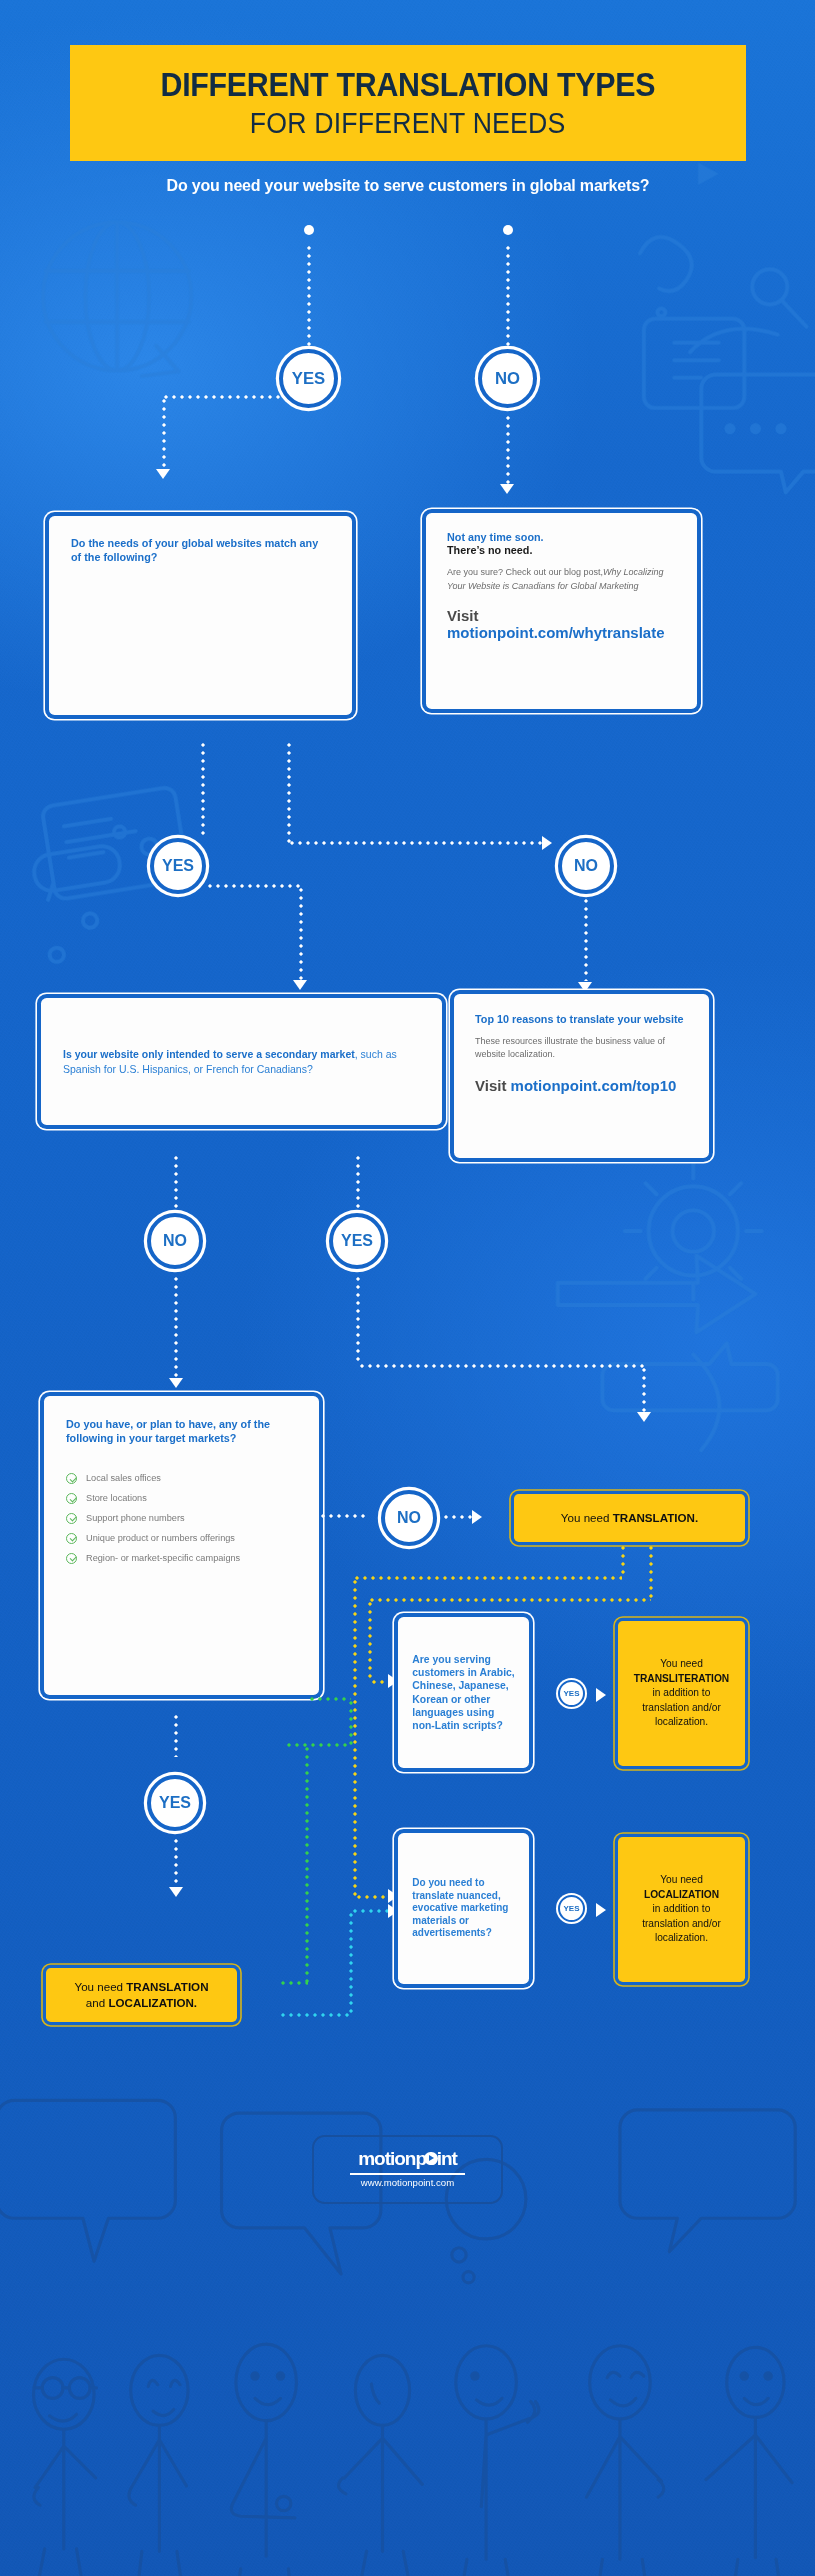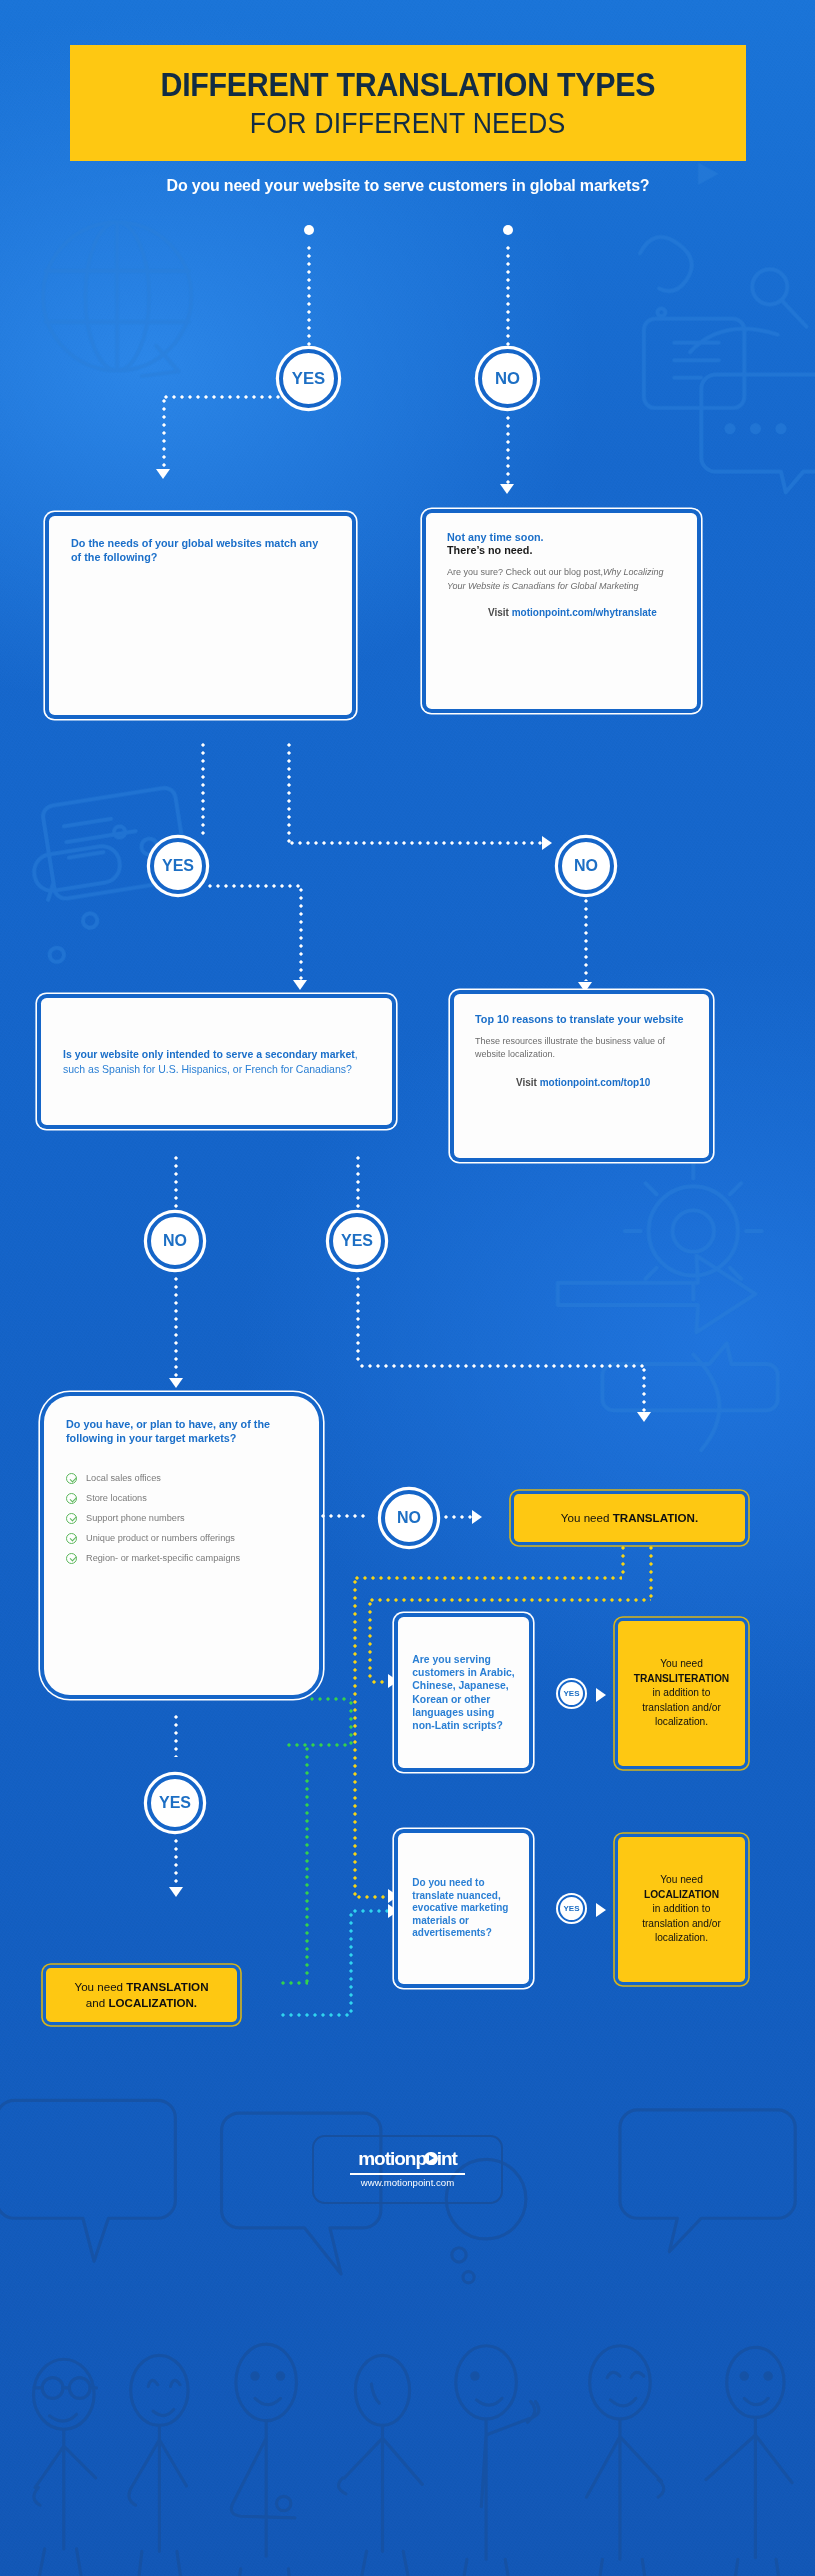--- a/index.html
+++ b/index.html
@@ -98,21 +98,21 @@
     position: absolute; background: #fdfdfd; border-radius: 5.6px;
     box-shadow: 0 0 0 4px #1565c8, 0 0 0 5.6px #ffffff;
   }
   .card .h {
     color: #1b6fc9; font-weight: bold; font-size: 10.8px; line-height: 1.26;
   }
   .card .h.blue2 { color: #2a7fd4; }
   .card .sub { color: #1a1a1a; font-weight: bold; font-size: 10.8px; line-height: 1.26; }
   .card .body { color: #6b6b6b; font-size: 9px; line-height: 1.45; }
   .card .body i { font-style: italic; }
-  .card .visit { color: #4a4a4a; font-size: 10px; font-weight: bold; margin-left: 41px; }
+  .card .visit { color: #4a4a4a; font-size: 15px; font-weight: bold; }
   .card .visit b { color: #1b6fc9; }
   .card .q {
     color: #2a7fd4; font-size: 10.5px; line-height: 1.4; font-weight: normal;
   }
   .card .q b { color: #1b6fc9; font-weight: bold; }
 
   ul.checks { list-style: none; }
   ul.checks li {
     position: relative; padding-left: 20px; color: #7a7a7a;
     font-size: 9.2px; line-height: 1.3; margin-bottom: 8px;
@@ -312,21 +312,21 @@
     <span>NO</span>
   </div>
 
 <div class="dot-h" style="left:206px; top:884px; width:96px;"></div>
 <div class="dot-v" style="left:299px; top:886px; height:94px;"></div>
 <div class="arrow-d" style="left:293px; top:980px;"></div>
 
 <div class="dot-v" style="left:584px; top:897px; height:84px;"></div>
 <div class="arrow-d" style="left:578px; top:982px;"></div>
 
-<div class="card" style="left:41px; top:998px; width:351px; height:127px; display:flex; align-items:center; padding:16px 22px;">
+<div class="card" style="left:41px; top:998px; width:401px; height:127px; display:flex; align-items:center; padding:16px 22px;">
   <div class="q">
     <b>Is your website only intended to serve a secondary market</b><span>, such as Spanish for U.S. Hispanics, or French for Canadians?</span>
   </div>
 </div>
 
 <div class="card" style="left:454px; top:994px; width:255px; height:164px; padding:19px 19px 14.3px 21px;">
   <div class="h">Top 10 reasons to translate your website</div>
   <div class="body" style="margin-top:8px;">These resources illustrate the business value of website localization.</div>
   <div class="visit" style="margin-top:16px;">
     <span>Visit </span><b>motionpoint.com/top10</b>
@@ -343,21 +343,21 @@
   </div>
 
 <div class="dot-v" style="left:174px; top:1275px; height:104px;"></div>
 <div class="arrow-d" style="left:169px; top:1378px;"></div>
 
 <div class="dot-v" style="left:356px; top:1275px; height:89px;"></div>
 <div class="dot-h" style="left:358px; top:1364px; width:287px;"></div>
 <div class="dot-v" style="left:642px; top:1366px; height:48px;"></div>
 <div class="arrow-d" style="left:637px; top:1412px;"></div>
 
-<div class="card" style="left:44px; top:1396px; width:275px; height:299px; padding:22px 19px 14.3px 22px;border-radius:26px;">
+<div class="card" style="left:44px; top:1396px; width:275px; height:299px; padding:22px 19px 14.3px 22px;">
   <div class="h">Do you have, or plan to have, any of the following in your target markets?</div>
   <ul class="checks" style="margin-top:28px;">
     <li><span class="ck"></span><span>Local sales offices</span></li>
     <li><span class="ck"></span><span>Store locations</span></li>
     <li><span class="ck"></span><span>Support phone numbers</span></li>
     <li><span class="ck"></span><span>Unique product or numbers offerings</span></li>
     <li><span class="ck"></span><span>Region- or market-specific campaigns</span></li>
   </ul>
 </div>
 

